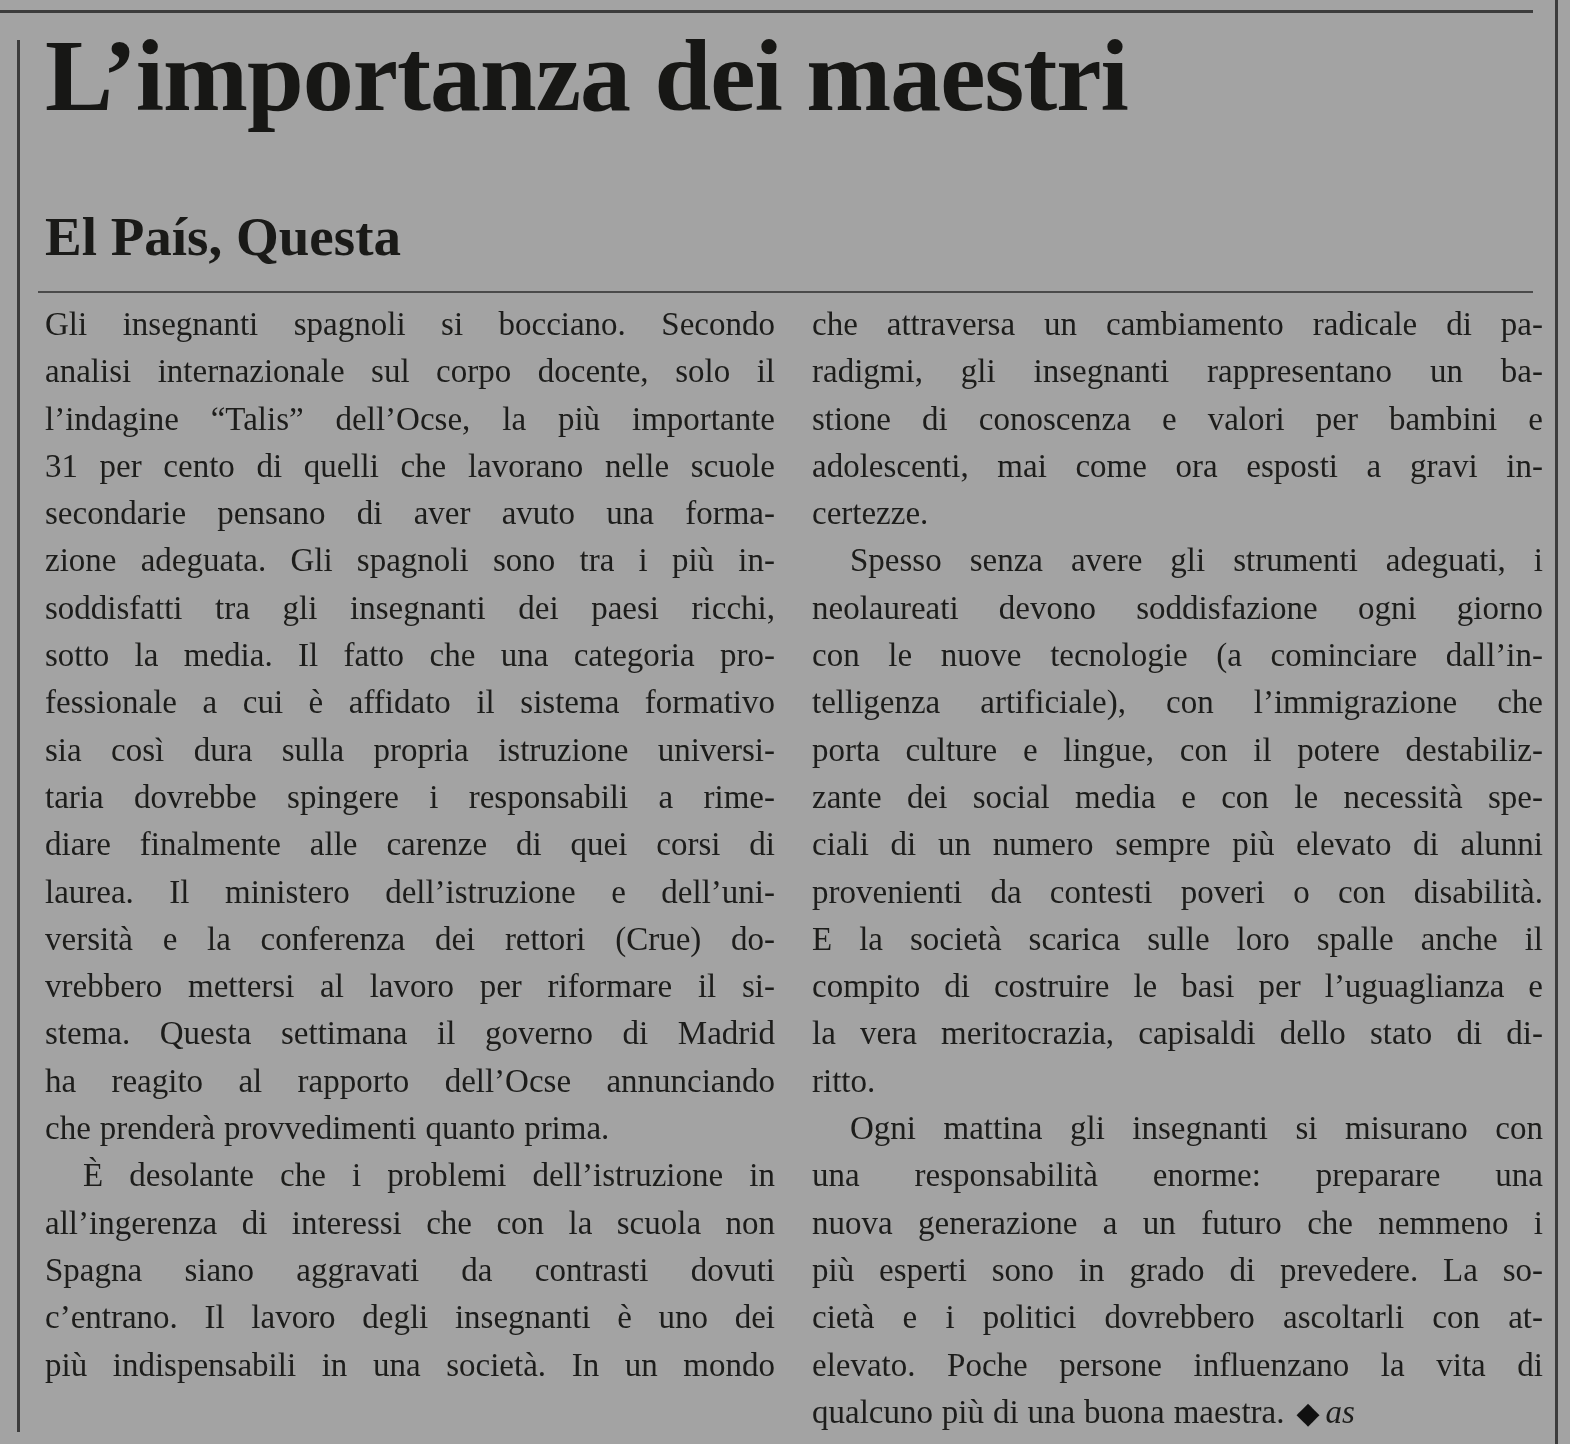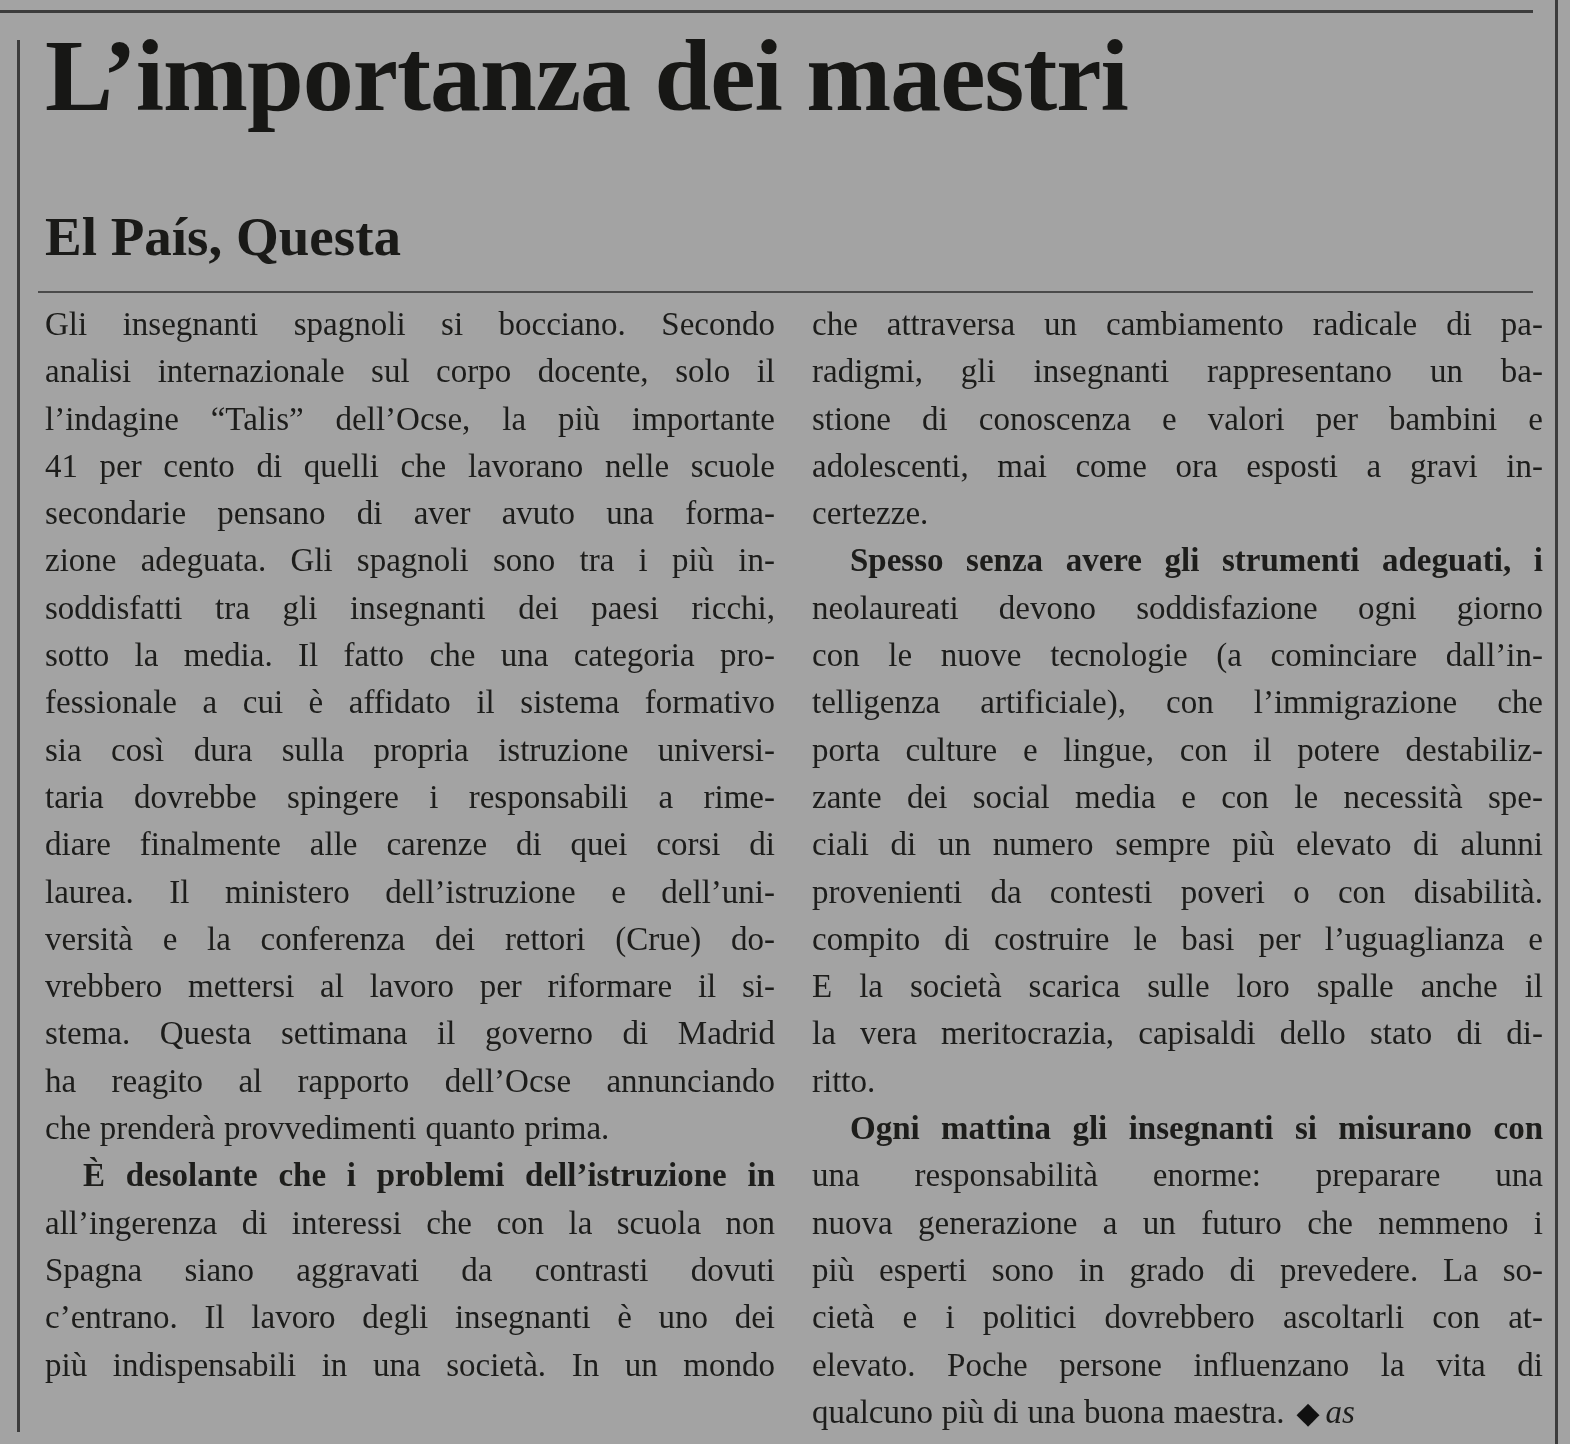--- a/index.html
+++ b/index.html
@@ -52,21 +52,21 @@
     height: 47.3px;
     line-height: 47.3px;
     font-size: 33px;
     text-align: justify;
     overflow: hidden;
     white-space: normal;
     word-spacing: 0.02em;
   }
   
   .line.just::after { content: ""; display: inline-block; width: 100%; height: 0; }
-  .line.indent { text-indent: 38px; font-weight: bold; }
+  .line.indent { text-indent: 38px; }
 
   .diamond { margin: 0 6px 0 12px; font-size: 30px; color: #111; font-style: normal; }
   .byline  { font-style: italic; }
 </style>
 </head>
 <body>
 
 <div class="page">
   <div class="rule top-rule"></div>
   <div class="rule left-rule"></div>
@@ -74,21 +74,21 @@
 
   <h1 class="title">L’importanza dei maestri</h1>
   <h2 class="source">El País, Questa</h2>
   <div class="rule source-rule"></div>
 
   <div class="columns">
     <div class="column">
         <div class="line just"><span>Gli insegnanti spagnoli si bocciano. Secondo</span></div>
         <div class="line just"><span>analisi internazionale sul corpo docente, solo il</span></div>
         <div class="line just"><span>l’indagine “Talis” dell’Ocse, la più importante</span></div>
-        <div class="line just"><span>41 per cento di quelli che lavorano nelle scuole</span></div>
+        <div class="line just"><span>31 per cento di quelli che lavorano nelle scuole</span></div>
         <div class="line just"><span>secondarie pensano di aver avuto una forma-</span></div>
         <div class="line just"><span>zione adeguata. Gli spagnoli sono tra i più in-</span></div>
         <div class="line just"><span>soddisfatti tra gli insegnanti dei paesi ricchi,</span></div>
         <div class="line just"><span>sotto la media. Il fatto che una categoria pro-</span></div>
         <div class="line just"><span>fessionale a cui è affidato il sistema formativo</span></div>
         <div class="line just"><span>sia così dura sulla propria istruzione universi-</span></div>
         <div class="line just"><span>taria dovrebbe spingere i responsabili a rime-</span></div>
         <div class="line just"><span>diare finalmente alle carenze di quei corsi di</span></div>
         <div class="line just"><span>laurea. Il ministero dell’istruzione e dell’uni-</span></div>
         <div class="line just"><span>versità e la conferenza dei rettori (Crue) do-</span></div>
@@ -109,22 +109,22 @@
         <div class="line just"><span>adolescenti, mai come ora esposti a gravi in-</span></div>
         <div class="line"><span>certezze.</span></div>
         <div class="line just indent"><span>Spesso senza avere gli strumenti adeguati, i</span></div>
         <div class="line just"><span>neolaureati devono soddisfazione ogni giorno</span></div>
         <div class="line just"><span>con le nuove tecnologie (a cominciare dall’in-</span></div>
         <div class="line just"><span>telligenza artificiale), con l’immigrazione che</span></div>
         <div class="line just"><span>porta culture e lingue, con il potere destabiliz-</span></div>
         <div class="line just"><span>zante dei social media e con le necessità spe-</span></div>
         <div class="line just"><span>ciali di un numero sempre più elevato di alunni</span></div>
         <div class="line just"><span>provenienti da contesti poveri o con disabilità.</span></div>
+        <div class="line just"><span>E la società scarica sulle loro spalle anche il</span></div>
         <div class="line just"><span>compito di costruire le basi per l’uguaglianza e</span></div>
-        <div class="line just"><span>E la società scarica sulle loro spalle anche il</span></div>
         <div class="line just"><span>la vera meritocrazia, capisaldi dello stato di di-</span></div>
         <div class="line"><span>ritto.</span></div>
         <div class="line just indent"><span>Ogni mattina gli insegnanti si misurano con</span></div>
         <div class="line just"><span>una responsabilità enorme: preparare una</span></div>
         <div class="line just"><span>nuova generazione a un futuro che nemmeno i</span></div>
         <div class="line just"><span>più esperti sono in grado di prevedere. La so-</span></div>
         <div class="line just"><span>cietà e i politici dovrebbero ascoltarli con at-</span></div>
         <div class="line just"><span>elevato. Poche persone influenzano la vita di</span></div>
         <div class="line"><span>qualcuno più di una buona maestra.</span><span class="diamond">◆</span><span class="byline">as</span></div>
       </div>

